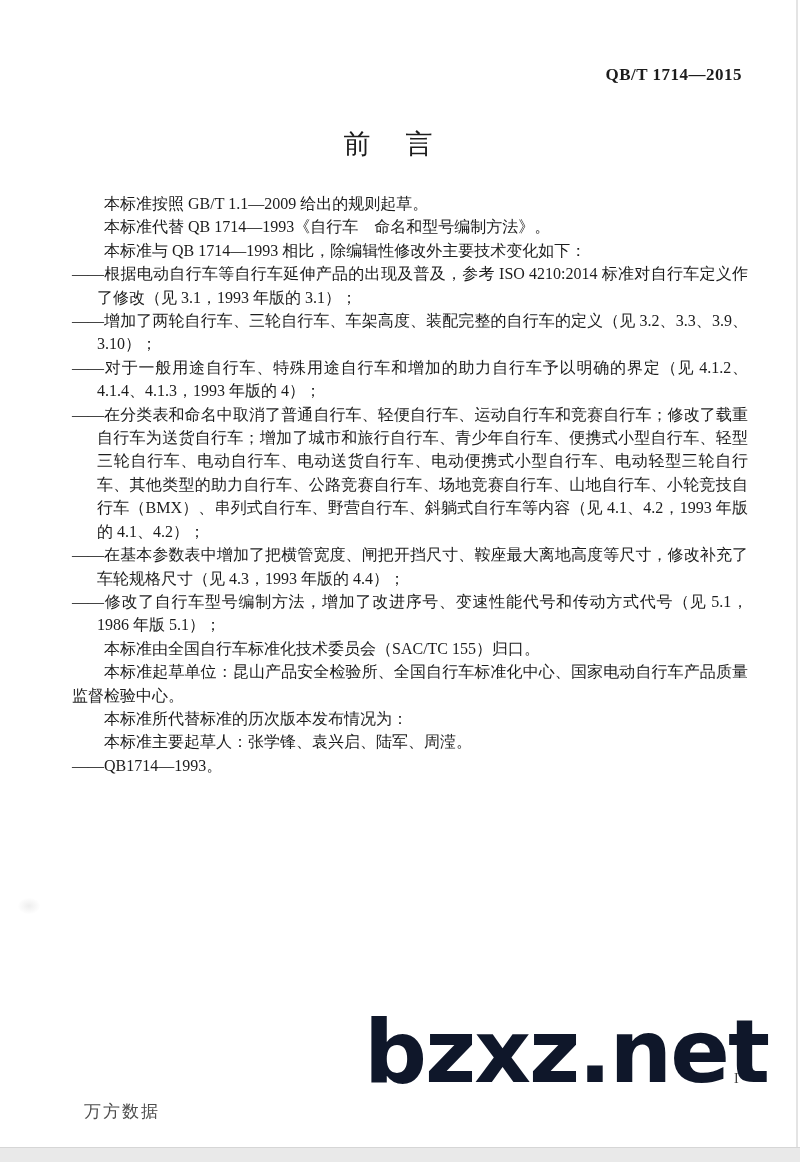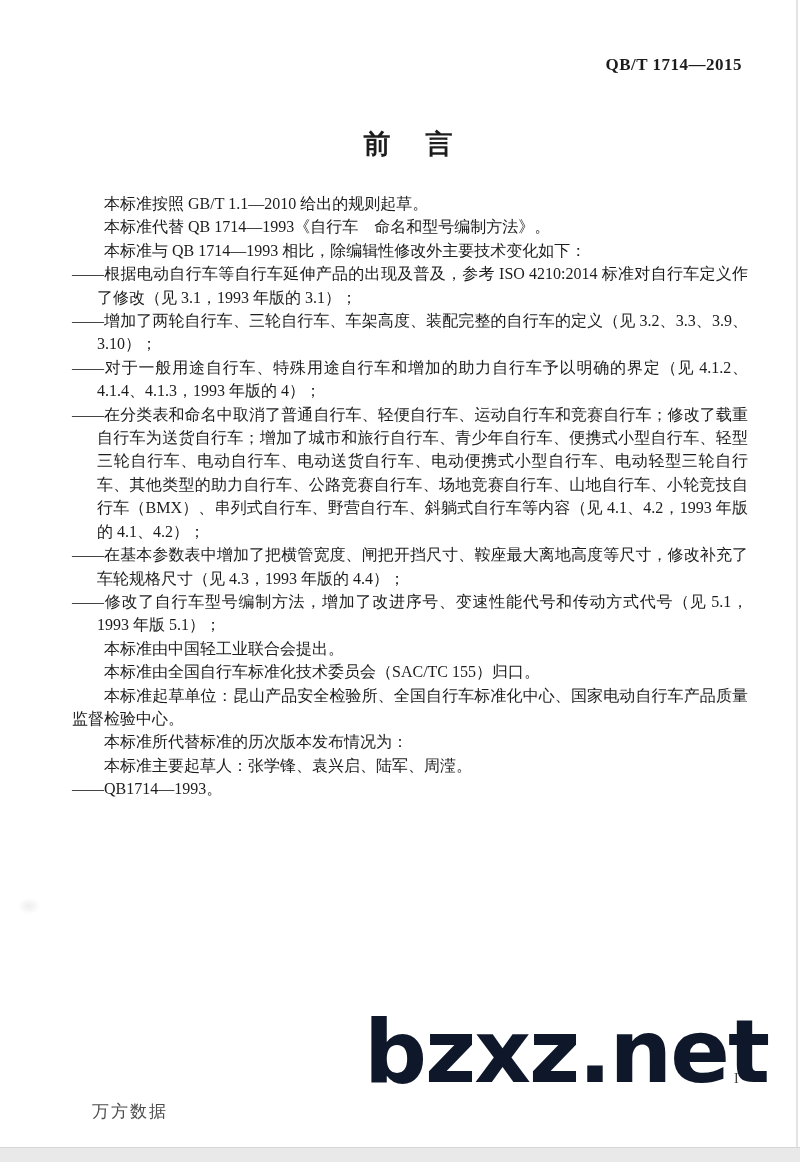--- a/index.html
+++ b/index.html
@@ -10,30 +10,29 @@
     background:#ffffff;
     overflow:hidden;
     font-family:"Liberation Serif","DejaVu Serif",serif;
     color:#1c1c1c;
   }
   .right-edge-line {
     position:absolute; top:0; right:2px; width:2px; height:1148px;
     background:#e4e4e4;
   }
   .doc-code {
-    position:absolute; top:55px; right:58px;
+    position:absolute; top:65px; right:58px;
     font-size:17px; font-weight:bold; letter-spacing:0.5px;
     white-space:nowrap;
   }
   .doc-title {
     position:absolute; top:108px; left:0; width:780px;
     text-align:center;
-    font-size:27px; font-weight:bold;
+    font-size:27px; font-weight:normal;
     letter-spacing:4px;
-    padding-left:20px;
   }
   .body-text {
     position:absolute; top:192px; left:72px; width:676px;
     font-size:16px; line-height:23.4px;
     text-align:justify;
   }
   .body-text p { margin:0; }
   .para { text-indent:2em; }
   .item { padding-left:25px; text-indent:-25px; }
   .gap1 { margin-top:14px; }
@@ -43,21 +42,21 @@
     font-family:"DejaVu Sans","Liberation Sans",sans-serif;
     font-weight:bold; font-size:88px; line-height:88px;
     color:#0f172a; letter-spacing:-2px;
     user-select:none; white-space:nowrap;
   }
   .page-number {
     position:absolute; top:1071px; left:734px;
     font-size:14px; color:#3f3f3f;
   }
   .wanfang {
-    position:absolute; top:1100px; left:92px;
+    position:absolute; top:1100px; left:84px;
     font-family:"Liberation Sans","DejaVu Sans",sans-serif;
     font-size:17px; color:#4d4d4d; letter-spacing:2px;
   }
   .bottom-bar {
     position:absolute; top:1147px; left:0; width:800px; height:14px;
     background:#e9e9e9; border-top:1px solid #d6d6d6;
   }
   .smudge {
     position:absolute; top:898px; left:18px; width:22px; height:16px;
     background:radial-gradient(ellipse at center, #eeeeee 0%, #ffffff 75%);
@@ -70,30 +69,29 @@
 <div class="page">
 
   <div class="right-edge-line"></div>
 
   <div class="doc-code">QB/T 1714—2015</div>
 
   <h1 class="doc-title">前　言</h1>
 
   <main class="body-text">
 
-  <p class="para">本标准按照 GB/T 1.1—2010 给出的规则起草。</p>
+  <p class="para">本标准按照 GB/T 1.1—2009 给出的规则起草。</p>
       <p class="para">本标准代替 QB 1714—1993《自行车　命名和型号编制方法》。</p>
       <p class="para">本标准与 QB 1714—1993 相比，除编辑性修改外主要技术变化如下：</p>
       <p class="item">——根据电动自行车等自行车延伸产品的出现及普及，参考 ISO 4210:2014 标准对自行车定义作了修改（见 3.1，1993 年版的 3.1）；</p>
       <p class="item">——增加了两轮自行车、三轮自行车、车架高度、装配完整的自行车的定义（见 3.2、3.3、3.9、3.10）；</p>
       <p class="item">——对于一般用途自行车、特殊用途自行车和增加的助力自行车予以明确的界定（见 4.1.2、4.1.4、4.1.3，1993 年版的 4）；</p>
       <p class="item">——在分类表和命名中取消了普通自行车、轻便自行车、运动自行车和竞赛自行车；修改了载重自行车为送货自行车；增加了城市和旅行自行车、青少年自行车、便携式小型自行车、轻型三轮自行车、电动自行车、电动送货自行车、电动便携式小型自行车、电动轻型三轮自行车、其他类型的助力自行车、公路竞赛自行车、场地竞赛自行车、山地自行车、小轮竞技自行车（BMX）、串列式自行车、野营自行车、斜躺式自行车等内容（见 4.1、4.2，1993 年版的 4.1、4.2）；</p>
       <p class="item">——在基本参数表中增加了把横管宽度、闸把开挡尺寸、鞍座最大离地高度等尺寸，修改补充了车轮规格尺寸（见 4.3，1993 年版的 4.4）；</p>
-      <p class="item">——修改了自行车型号编制方法，增加了改进序号、变速性能代号和传动方式代号（见 5.1，1993 年版 5.1）；</p>
-      <p class="para gap1">本标准由中国轻工业联合会提出。</p>
+      <p class="item">——修改了自行车型号编制方法，增加了改进序号、变速性能代号和传动方式代号（见 5.1，1986 年版 5.1）；</p>
       <p class="para">本标准由全国自行车标准化技术委员会（SAC/TC 155）归口。</p>
       <p class="para">本标准起草单位：昆山产品安全检验所、全国自行车标准化中心、国家电动自行车产品质量监督检验中心。</p>
       <p class="para gap2">本标准所代替标准的历次版本发布情况为：</p>
       <p class="para">本标准主要起草人：张学锋、袁兴启、陆军、周滢。</p>
       <p class="item">——QB1714—1993。</p>
     </main>
 
   <div class="smudge"></div>
 
   <div class="watermark">bzxz.net</div>

